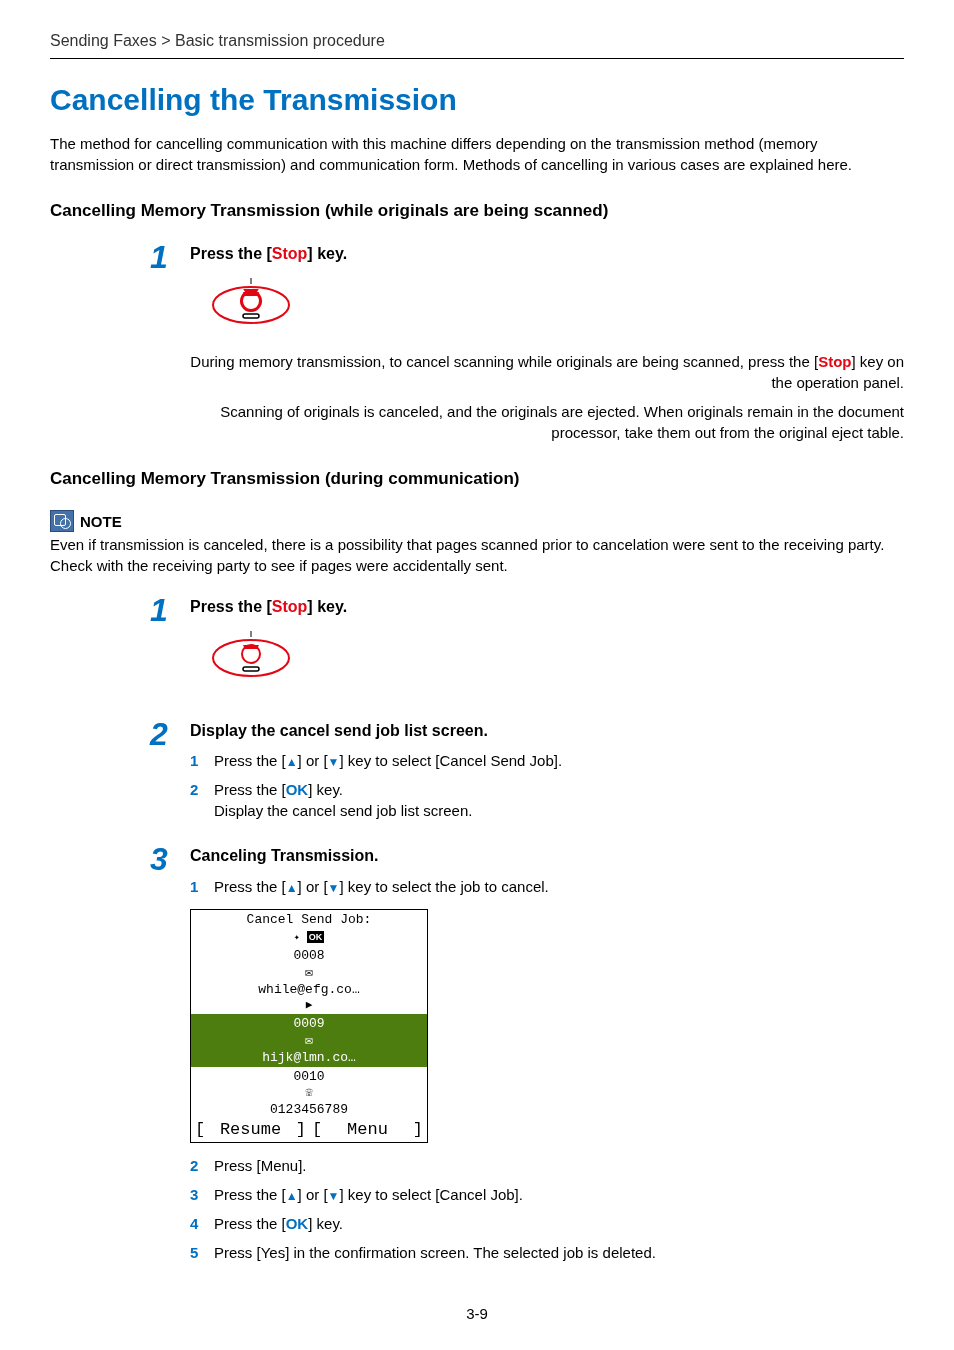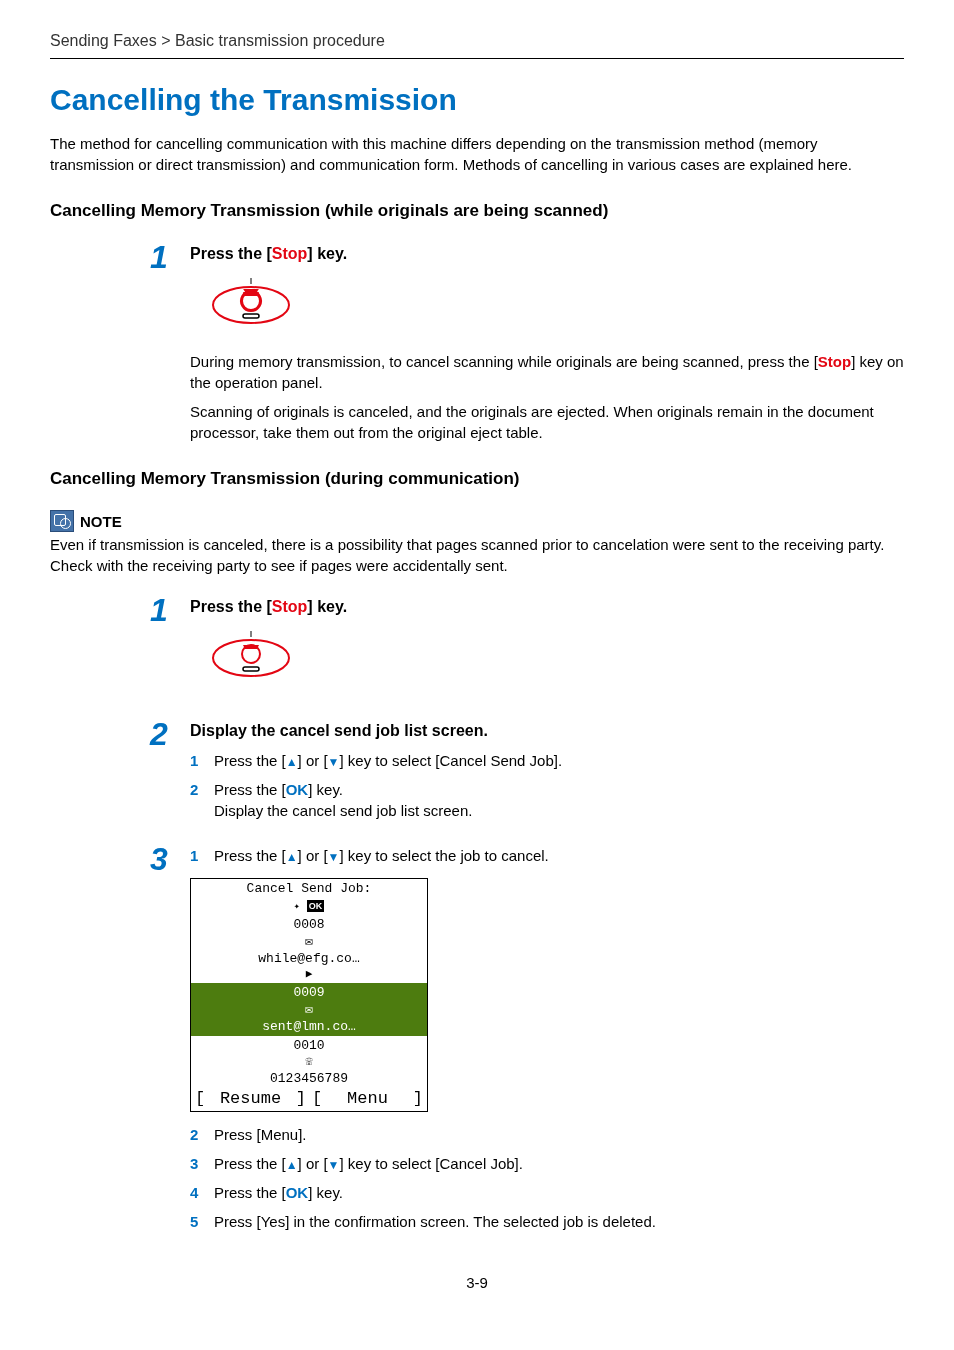--- a/index.html
+++ b/index.html
@@ -59,20 +59,21 @@
   .step-title .red { color: #E30613; }
   .stop-btn {
     display: inline-block;
     margin: 4px 0 12px 20px;
   }
   .stop-svg {
     display: block;
   }
   .body-para {
     margin: 8px 0;
+    text-align: right;
   }
   .red-inline { color: #E30613; font-weight: bold; }
   .blue-inline { color: #0070C0; font-weight: bold; }
   .note-box {
     margin: 16px 0 20px 0;
   }
   .note-header {
     display: flex;
     align-items: center;
     gap: 6px;
@@ -261,20 +262,21 @@
       <span>
         <span>Press the [</span><span class="blue-inline">OK</span><span>] key.</span><br>
         <span>Display the cancel send job list screen.</span>
       </span>
     </li>
   </ul>
 </div>
 
 <div class="step-block">
   <div class="step-num">3</div>
+  <div class="step-title">Canceling Transmission.</div>
   <ul class="sub-list">
     <li>
       <span class="sub-num">1</span>
       <span>Press the [<span class="tri-up">▲</span>] or [<span class="tri-down">▼</span>] key to select the job to cancel.</span>
     </li>
   </ul>
 
   <div class="lcd">
     <div class="lcd-row hdr">
       <span>Cancel Send Job:</span>
@@ -282,21 +284,21 @@
     </div>
     <div class="lcd-row">
       <span>0008</span>
       <span class="mail-icon"></span>
       <span style="flex:1">while@efg.co…</span>
       <span class="end-chevron">▶</span>
     </div>
     <div class="lcd-row sel">
       <span>0009</span>
       <span class="mail-icon"></span>
-      <span>sent@lmn.co…</span>
+      <span>hijk@lmn.co…</span>
     </div>
     <div class="lcd-row">
       <span>0010</span>
       <span class="fax-icon">☏</span>
       <span>0123456789</span>
     </div>
     <div class="lcd-softkeys">
       <div class="softkey">Resume</div>
       <div class="softkey">Menu</div>
     </div>

